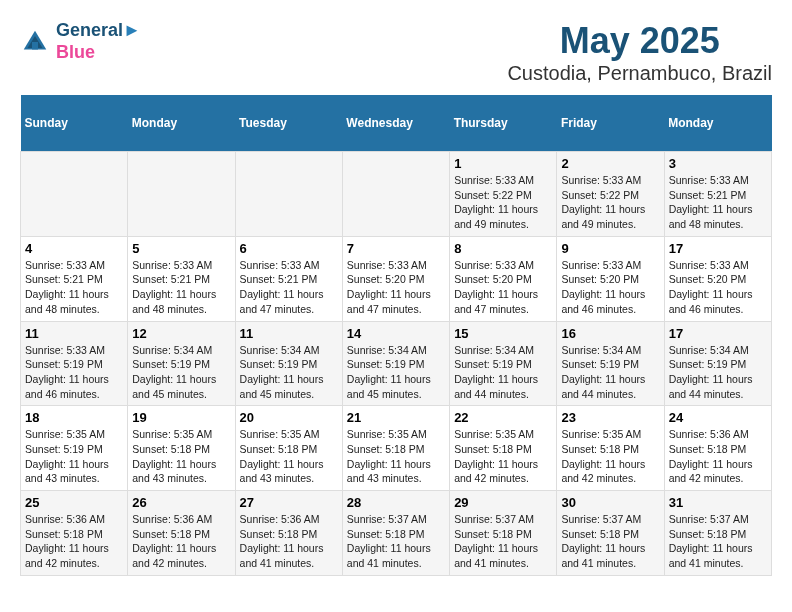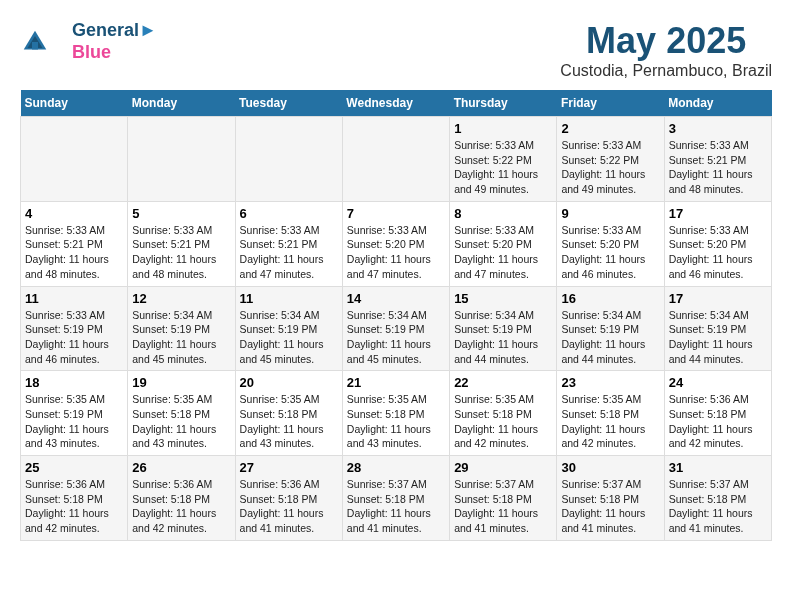--- a/index.html
+++ b/index.html
@@ -12,21 +12,21 @@
     }
     .header {
       display: flex;
       justify-content: space-between;
       align-items: flex-start;
       margin-bottom: 10px;
     }
     .logo {
       display: flex;
       align-items: center;
-      gap: 22px;
+      gap: 6px;
     }
     .logo-text {
       font-size: 18px;
       font-weight: bold;
       color: #1a5276;
       line-height: 1.2;
     }
     .logo-text span {
       color: #2980b9;
     }
@@ -36,34 +36,34 @@
     }
     .title-block {
       text-align: center;
     }
     .main-title {
       font-size: 36px;
       font-weight: bold;
       color: #1a5276;
     }
     .subtitle {
-      font-size: 16px;
+      font-size: 20px;
       color: #333;
     }
     table {
       width: 100%;
       border-collapse: collapse;
       font-size: 11px;
     }
     thead tr {
       background-color: #2471a3;
       color: #fff;
     }
     thead th {
-      padding: 6px 4px;
+      padding: 21px 4px;
       text-align: left;
       font-weight: bold;
       font-size: 12px;
     }
     tbody tr {
       vertical-align: top;
     }
     tbody tr:nth-child(odd) {
       background-color: #f5f5f5;
     }

